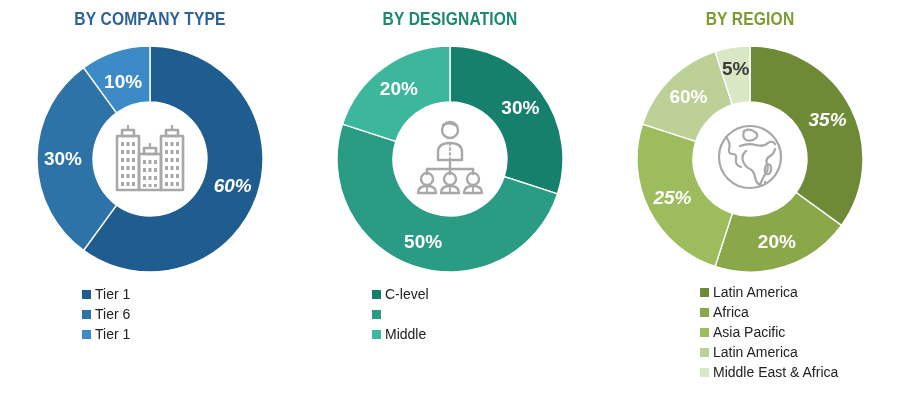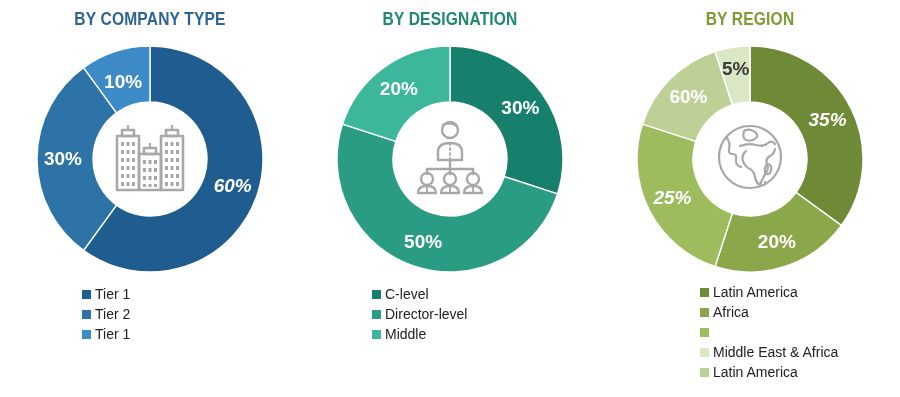--- a/index.html
+++ b/index.html
@@ -193,21 +193,21 @@
         <div class="pct-label" style="left: 88.1155px; top: 38px;">10%</div>
       </div>
 
     <div class="legend" id="legend-company">
       <div class="legend-row">
         <span class="legend-swatch" style="background:#1F5C8F"></span>
         <span class="legend-label">Tier 1</span>
       </div>
       <div class="legend-row">
         <span class="legend-swatch" style="background:#2E73A8"></span>
-        <span class="legend-label">Tier 2</span>
+        <span class="legend-label">Tier 6</span>
       </div>
       <div class="legend-row">
         <span class="legend-swatch" style="background:#3C8BC6"></span>
         <span class="legend-label">Tier 1</span>
       </div>
     </div>
   </div>
 
   <div class="panel" id="panel-design">
     <div class="panel-title" id="title-design">BY DESIGNATION</div>
@@ -251,21 +251,20 @@
         <div class="pct-label" style="left: 63.8627px; top: 44.6155px;">20%</div>
       </div>
 
     <div class="legend" id="legend-design">
       <div class="legend-row">
         <span class="legend-swatch" style="background:#17806C"></span>
         <span class="legend-label">C-level</span>
       </div>
       <div class="legend-row">
         <span class="legend-swatch" style="background:#2A9C83"></span>
-        <span class="legend-label">Director-level</span>
       </div>
       <div class="legend-row">
         <span class="legend-swatch" style="background:#3DB79B"></span>
         <span class="legend-label">Middle</span>
       </div>
     </div>
   </div>
 
   <div class="panel" id="panel-region">
     <div class="panel-title" id="title-region">BY REGION</div>
@@ -304,25 +303,26 @@
       <div class="legend-row">
         <span class="legend-swatch" style="background:#6E8A36"></span>
         <span class="legend-label">Latin America</span>
       </div>
       <div class="legend-row">
         <span class="legend-swatch" style="background:#8AA84A"></span>
         <span class="legend-label">Africa</span>
       </div>
       <div class="legend-row">
         <span class="legend-swatch" style="background:#9CBC5E"></span>
+        <span class="legend-label">Asia Pacific</span>
+      </div>
+      <div class="legend-row">
+        <span class="legend-swatch" style="background:#BDD196"></span>
+        <span class="legend-label">Latin America</span>
       </div>
       <div class="legend-row">
         <span class="legend-swatch" style="background:#DAE7C4"></span>
         <span class="legend-label">Middle East &amp; Africa</span>
       </div>
-      <div class="legend-row">
-        <span class="legend-swatch" style="background:#BDD196"></span>
-        <span class="legend-label">Latin America</span>
-      </div>
     </div>
   </div>
 
 </div>
 
 </body></html>

